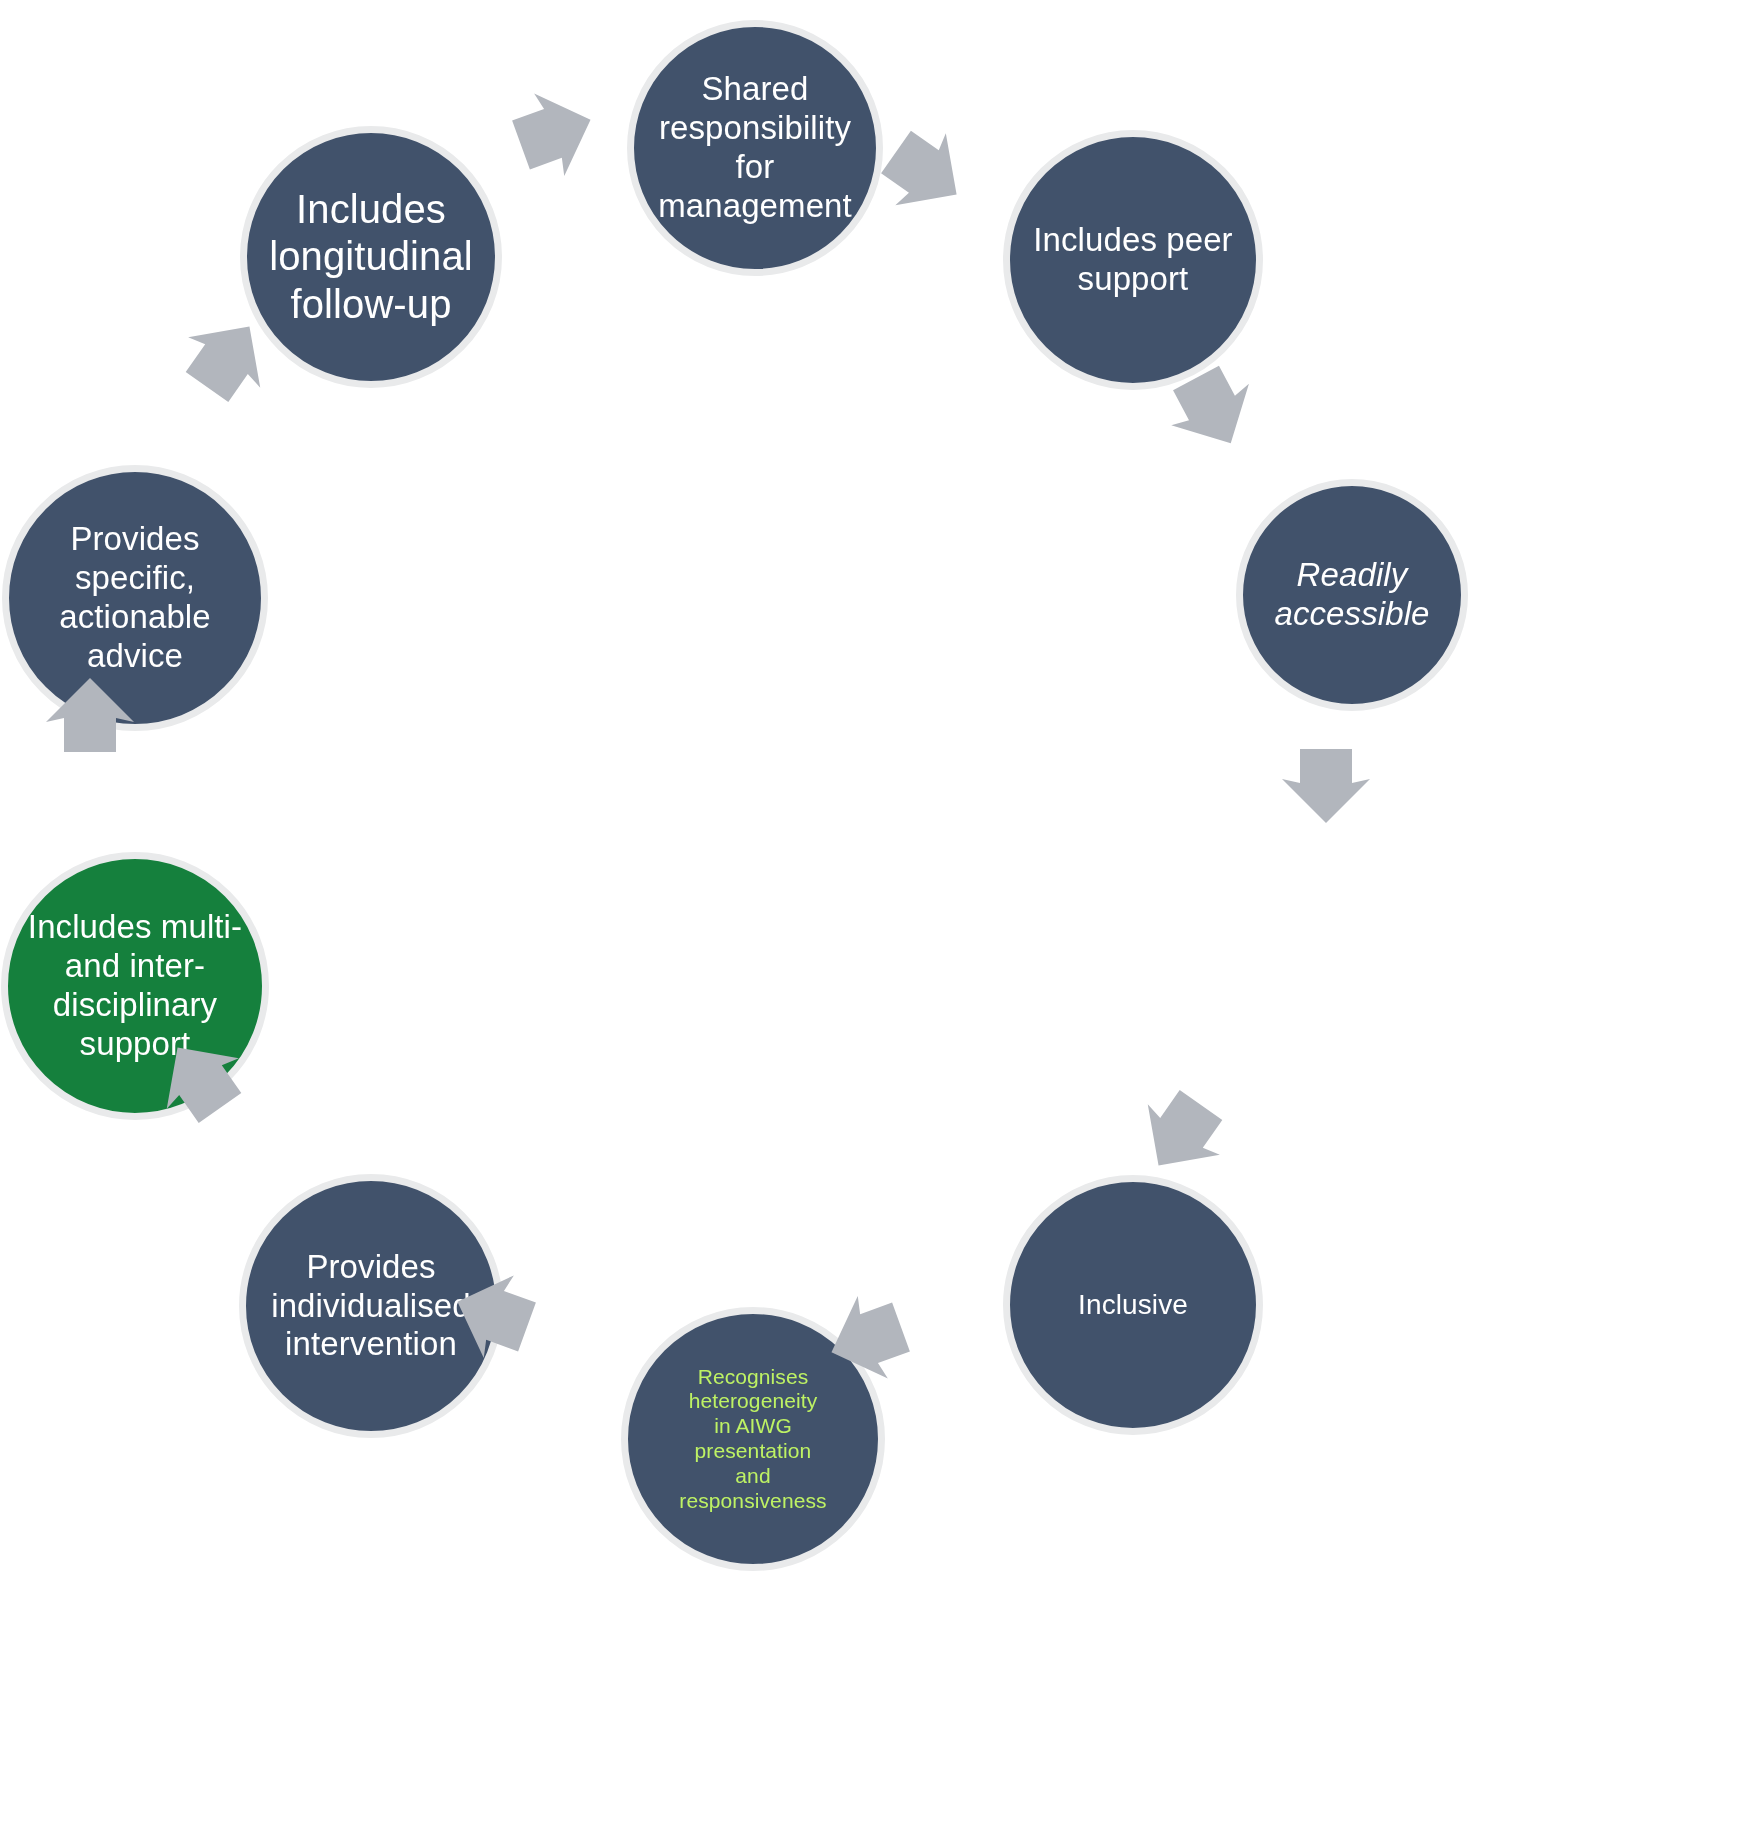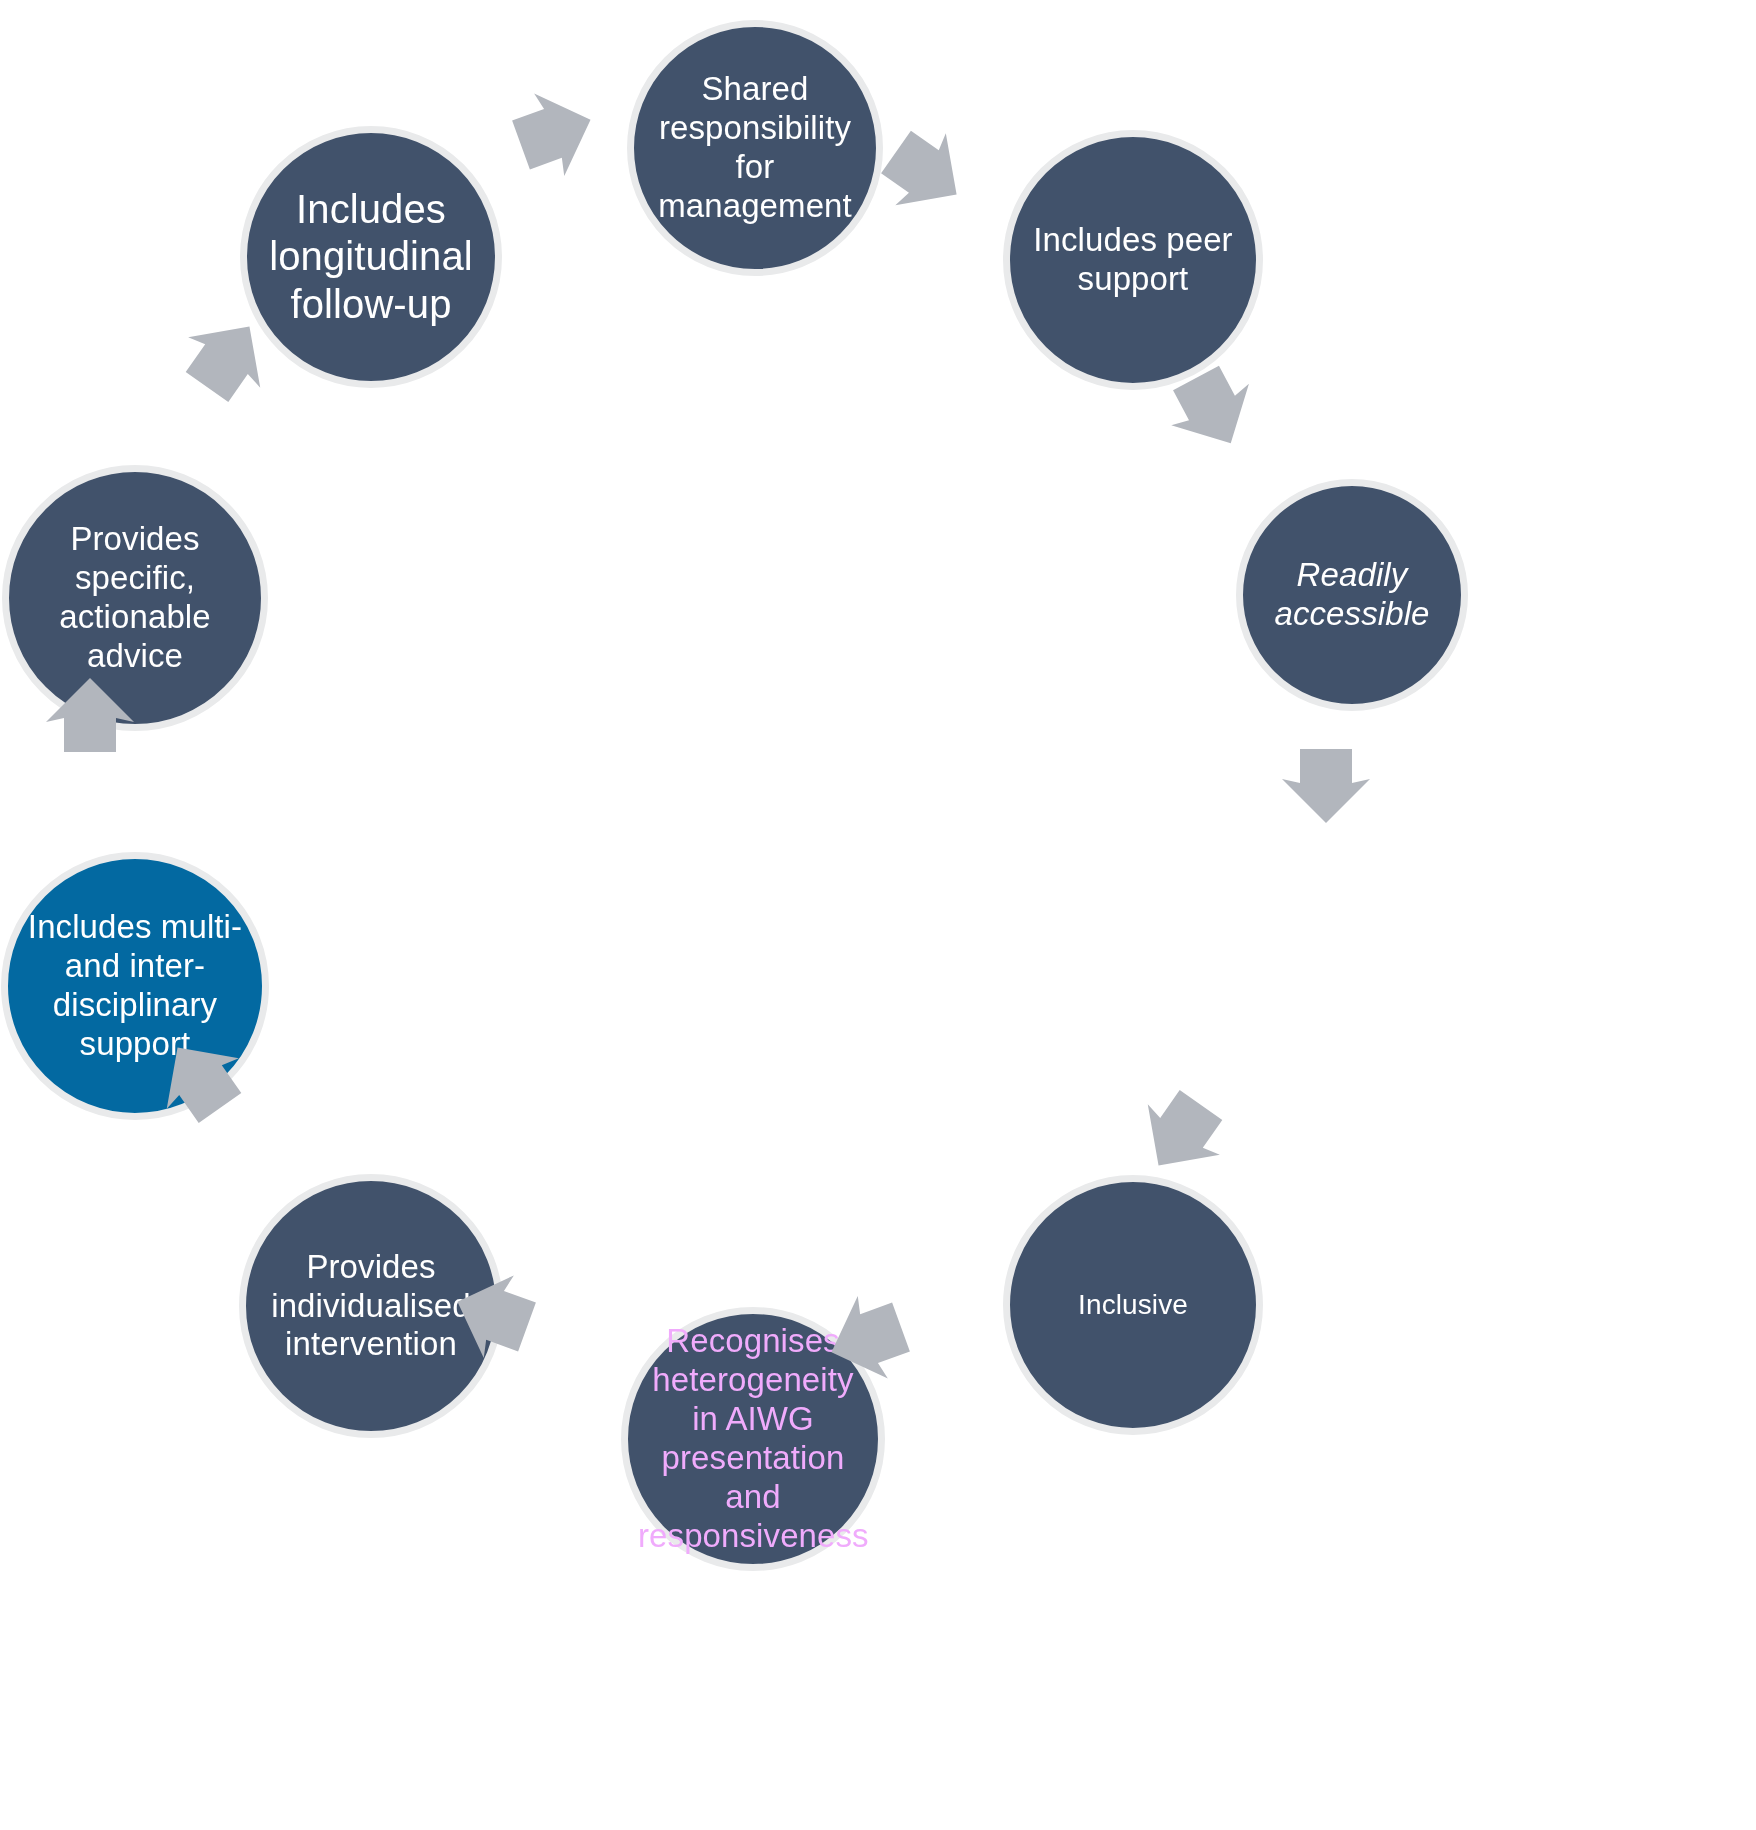--- a/index.html
+++ b/index.html
@@ -58,34 +58,34 @@
       <span class="label">Includes peer
 support</span>
     </div>
     <div class="node" style="left: 1236px; top: 479px; width: 232px; height: 232px; background: rgb(65, 82, 107); border-color: rgb(233, 234, 235); color: rgb(255, 255, 255); font-size: 33px; font-style: italic;">
       <span class="label">Readily
 accessible</span>
     </div>
     <div class="node" style="left: 1003px; top: 1175px; width: 260px; height: 260px; background: rgb(65, 82, 107); border-color: rgb(233, 234, 235); color: rgb(255, 255, 255); font-size: 28px;">
       <span class="label">Inclusive</span>
     </div>
-    <div class="node" style="left: 621px; top: 1307px; width: 264px; height: 264px; background: rgb(65, 82, 107); border-color: rgb(233, 234, 235); color: #f0abfc; font-size: 33px;">
+    <div class="node" style="left: 621px; top: 1307px; width: 264px; height: 264px; background: rgb(65, 82, 107); border-color: rgb(233, 234, 235); color: #bef264; font-size: 21px;">
       <span class="label">Recognises
 heterogeneity
 in AIWG
 presentation
 and
 responsiveness</span>
     </div>
     <div class="node" style="left: 239px; top: 1174px; width: 264px; height: 264px; background: rgb(65, 82, 107); border-color: rgb(233, 234, 235); color: rgb(255, 255, 255); font-size: 33px;">
       <span class="label">Provides
 individualised
 intervention</span>
     </div>
-    <div class="node" style="left: 1px; top: 852px; width: 268px; height: 268px; background: #0369a1; border-color: rgb(233, 234, 235); color: rgb(255, 255, 255); font-size: 33px;">
+    <div class="node" style="left: 1px; top: 852px; width: 268px; height: 268px; background: #15803d; border-color: rgb(233, 234, 235); color: rgb(255, 255, 255); font-size: 33px;">
       <span class="label">Includes multi-
 and inter-
 disciplinary
 support</span>
     </div>
     <div class="node" style="left: 2px; top: 465px; width: 266px; height: 266px; background: rgb(65, 82, 107); border-color: rgb(233, 234, 235); color: rgb(255, 255, 255); font-size: 33px;">
       <span class="label">Provides
 specific,
 actionable
 advice</span>

